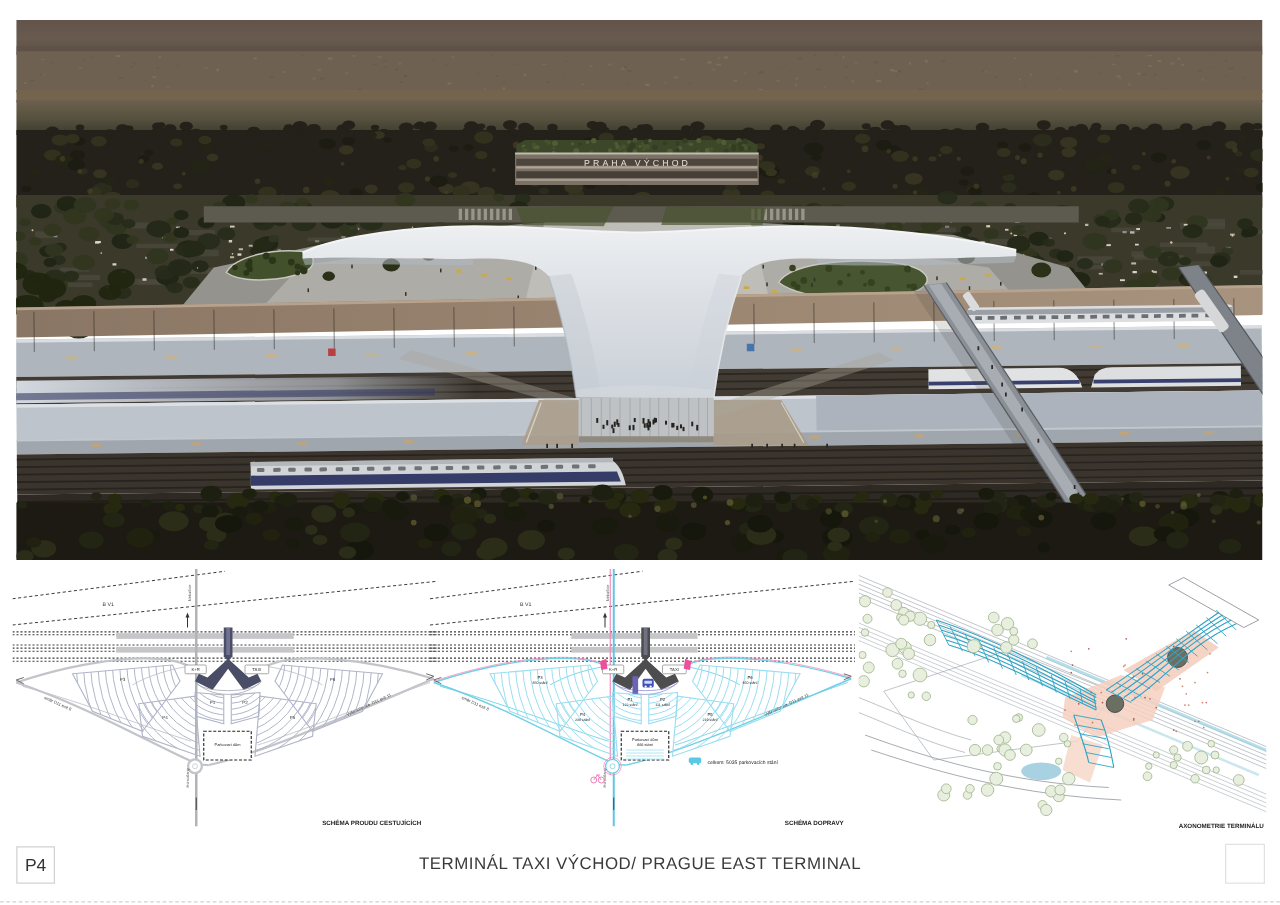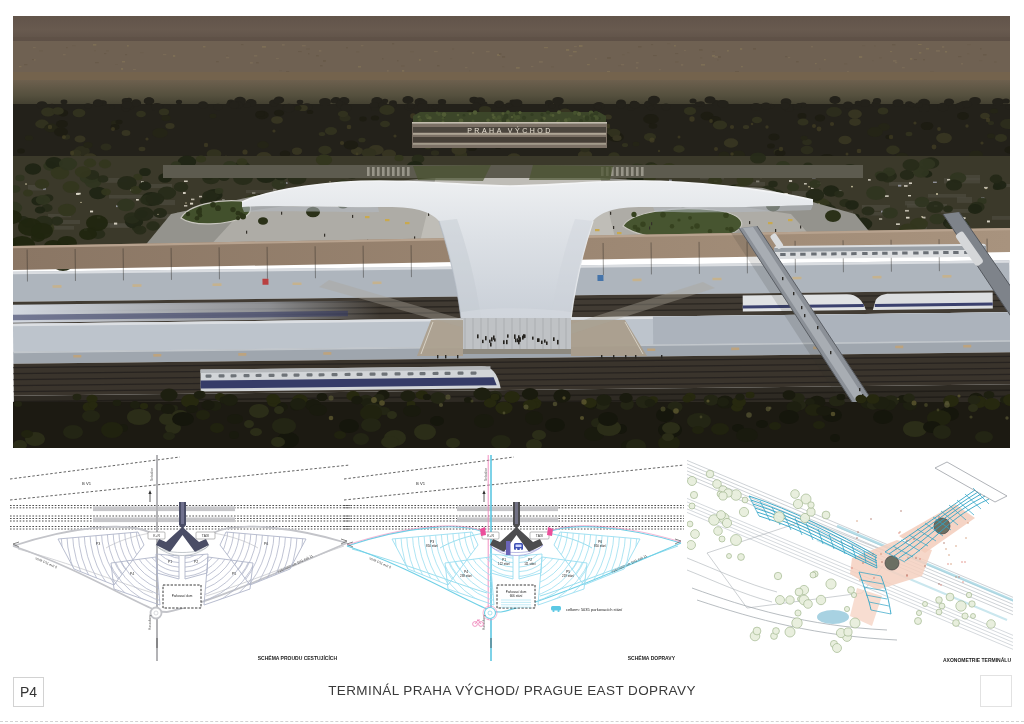--- a/index.html
+++ b/index.html
@@ -2213,16 +2213,16 @@
       <circle cx="92" cy="59" r="5.3" fill="#e8efdd" stroke="#9fb48b" stroke-width="0.7"></circle>
       <circle cx="111" cy="46" r="4.6" fill="#e8efdd" stroke="#9fb48b" stroke-width="0.7"></circle>
       <circle cx="124" cy="47" r="3.2" fill="#e8efdd" stroke="#9fb48b" stroke-width="0.7"></circle>
     </g>
     <ellipse cx="146" cy="159" rx="16" ry="7" fill="#a8d2e2"></ellipse>
     <text x="324" y="204" font-size="5" font-weight="bold" fill="#222" text-anchor="end" font-family="Liberation Sans, sans-serif">AXONOMETRIE TERMINÁLU</text>
   </svg>
 
 <div class="abs" style="left:13px;top:677px;width:29px;height:28px;border:1px solid #d2d2d2;display:flex;align-items:center;justify-content:center;font-size:14px;color:#333;font-weight:500">P4</div>
 
-<div class="abs" style="left:0;top:683px;width:1024px;text-align:center;font-size:13.5px;letter-spacing:0.4px;color:#3a3a3a">TERMINÁL PRAHA VÝCHOD/ PRAGUE EAST DOPRAVY</div>
+<div class="abs" style="left:0;top:683px;width:1024px;text-align:center;font-size:13.5px;letter-spacing:0.4px;color:#3a3a3a">TERMINÁL TAXI VÝCHOD/ PRAGUE EAST TERMINAL</div>
 
 <div class="abs" style="left:980px;top:675px;width:30px;height:30px;border:1px solid #e2e2e2"></div>
 
 <div class="abs" style="left:0;top:721px;width:1024px;border-top:1px dashed #d2d2d2"></div>
 </body></html>

